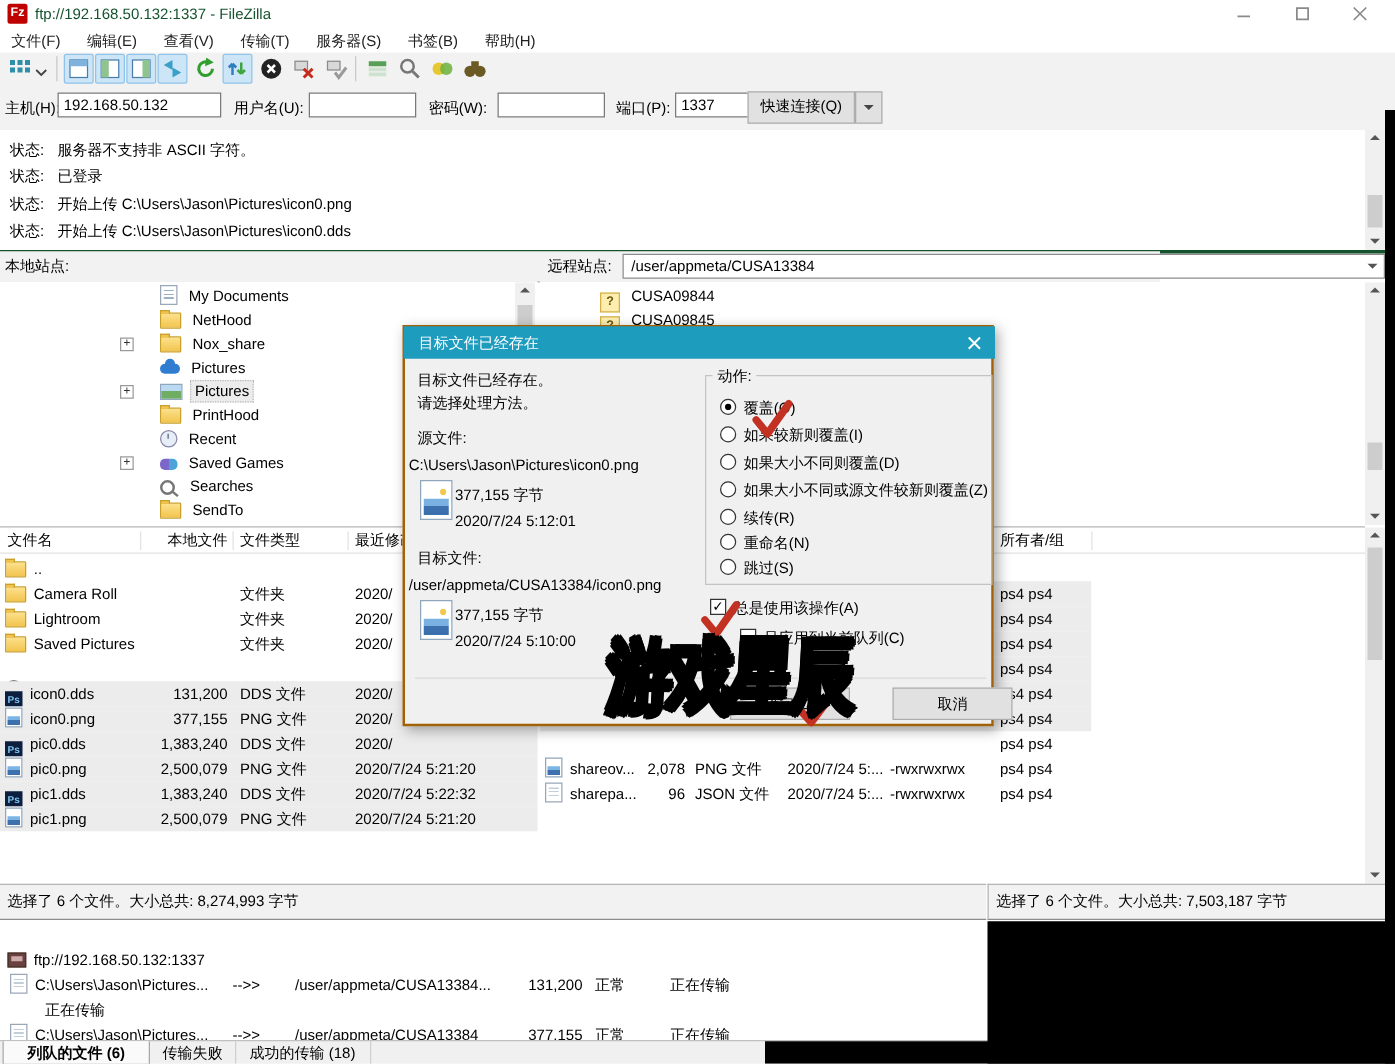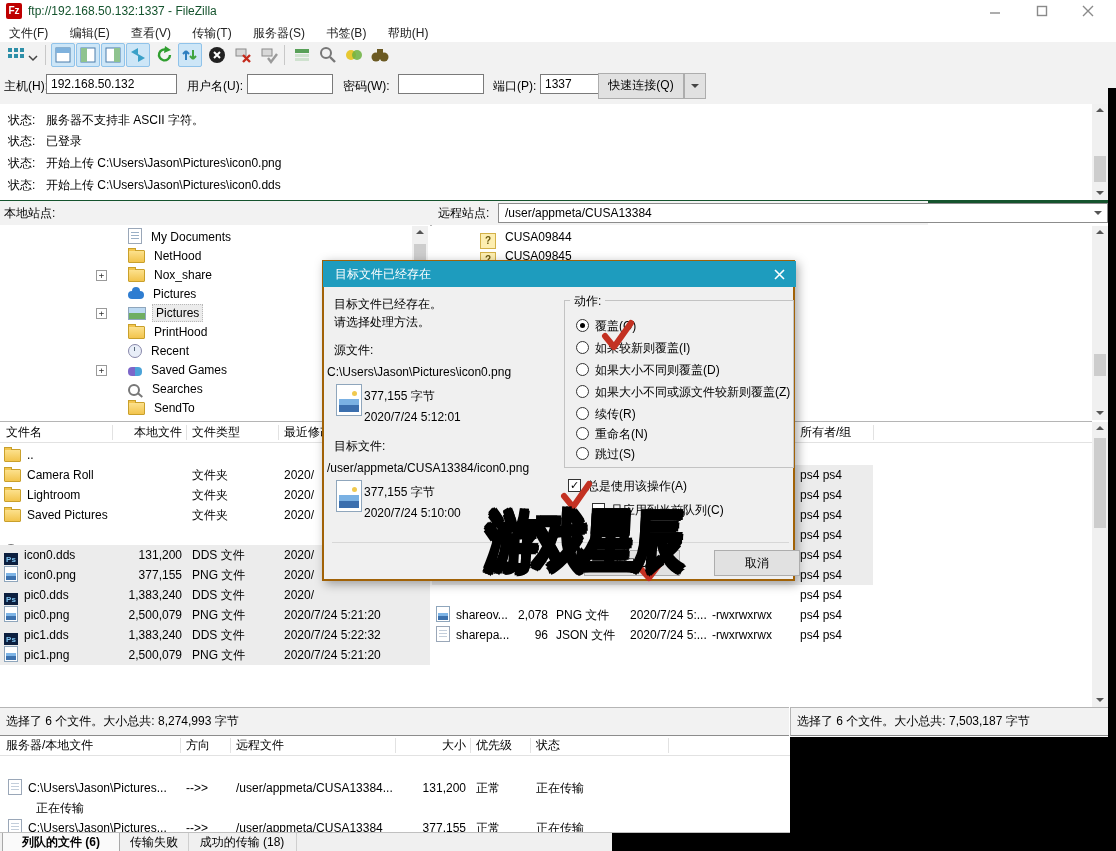--- a/index.html
+++ b/index.html
@@ -467,33 +467,22 @@
 </div>
 
 <div class="statusbar" style="left:0;width:789px">
   <span style="margin-left:6px">选择了 6 个文件。大小总共: 8,274,993 字节</span>
 </div>
 <div class="statusbar" style="left:790px;width:326px;border-left:1px solid #b5b5b5">
   <span style="margin-left:6px">选择了 6 个文件。大小总共: 7,503,187 字节</span>
 </div>
 
 <div id="queue">
-  <div class="qh" style="left:0;width:790px">
-    <span class="c" style="left:6px">服务器/本地文件</span>
-    <span class="hsep" style="left:180px"></span>
-    <span class="c" style="left:186px">方向</span>
-    <span class="hsep" style="left:230px"></span>
-    <span class="c" style="left:236px">远程文件</span>
-    <span class="hsep" style="left:395px"></span>
-    <span class="csize" style="left:398px;width:68px">大小</span>
-    <span class="hsep" style="left:470px"></span>
-    <span class="c" style="left:476px">优先级</span>
-    <span class="hsep" style="left:530px"></span>
-    <span class="c" style="left:536px">状态</span>
-    <span class="hsep" style="left:668px"></span>
+  <div class="qrow" style="left:0;top:22px;width:790px">
+    <span class="c" style="left:6px"><span class="ic ic-server"></span><span>ftp://192.168.50.132:1337</span></span>
   </div>
   <div class="qrow" style="left:0;top:42px;width:790px">
     <span class="c" style="left:8px"><span class="ic ic-file"></span><span>C:\Users\Jason\Pictures...</span></span>
     <span class="c" style="left:186px">--&gt;&gt;</span>
     <span class="c" style="left:236px">/user/appmeta/CUSA13384...</span>
     <span class="csize" style="left:398px;width:68px">131,200</span>
     <span class="c" style="left:476px">正常</span>
     <span class="c" style="left:536px">正在传输</span>
   </div>
   <div class="qrow" style="left:0;top:62px;width:790px">
@@ -561,21 +550,21 @@
   <span class="radio" style="left:252px;top:185px"></span>
   <span class="optlabel" style="left:271px;top:184px">跳过(S)</span>
 
   <span class="chk on" style="left:244px;top:217px"></span>
   <span class="optlabel" style="left:263px;top:216px">总是使用该操作(A)</span>
   <span class="chk" style="left:268px;top:241px"></span>
   <span class="optlabel" style="left:287px;top:240px">只应用到当前队列(C)</span>
 
   <div class="dlg-hr"></div>
   <span class="dlg-btn" style="left:260px;width:96px">确定(O)</span>
-  <span class="dlg-btn" style="left:390px;width:86px">取消</span>
+  <span class="dlg-btn" style="left:390px;width:96px">取消</span>
 
   <span class="anno" style="left:276px;top:56px">
     <svg width="36" height="34">
         <path d="M5 18 L14 29 L31 5" fill="none" stroke="#c33122" stroke-width="6" stroke-linecap="round" stroke-linejoin="round"></path>
       </svg>
   </span>
   <span class="anno" style="left:236px;top:218px">
     <svg width="34" height="32">
         <path d="M4 16 L13 27 L29 4" fill="none" stroke="#c33122" stroke-width="6" stroke-linecap="round" stroke-linejoin="round"></path>
       </svg>

